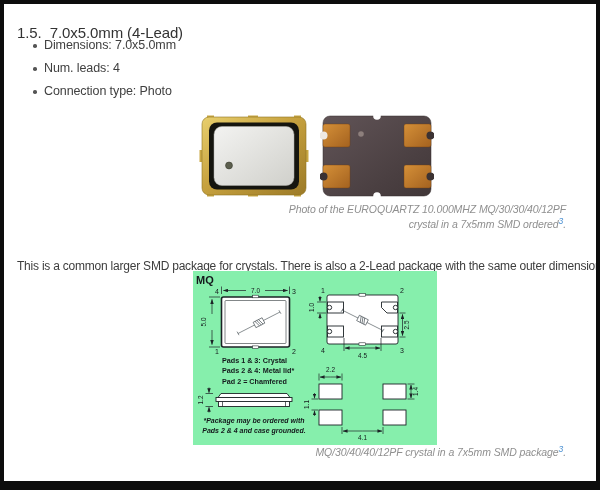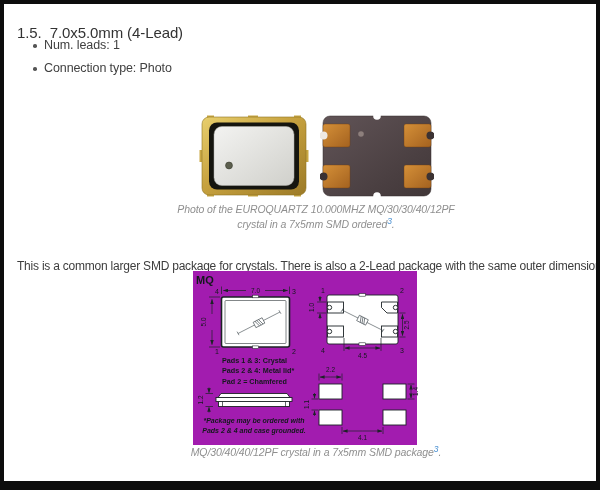--- a/index.html
+++ b/index.html
@@ -8,26 +8,26 @@
   .frame{position:absolute;inset:0;border:4px solid #0d0d0d;border-bottom-width:9px;
          pointer-events:none;z-index:50;}
   .heading{position:absolute;left:17px;top:12px;font-size:15px;font-weight:normal;
            color:#333;white-space:pre;letter-spacing:-0.1px;}
   ul.bullets{position:absolute;left:33px;top:38px;margin:0;padding:0;list-style:none;}
   ul.bullets li{position:relative;padding-left:11px;margin-bottom:9px;font-size:12.5px;
                 color:#404040;letter-spacing:-0.1px;}
   ul.bullets li::before{content:"";position:absolute;left:0;top:6px;width:3.5px;height:3.5px;
                 border-radius:50%;background:#555;}
   .photos{position:absolute;left:198px;top:114px;display:flex;gap:10px;}
-  .caption{position:absolute;left:66px;width:500px;text-align:center;font-style:italic;
+  .caption{position:absolute;left:66px;width:500px;text-align:right;font-style:italic;
            font-size:10.5px;color:#8f8f8f;line-height:15px;letter-spacing:-0.1px;}
   .caption .ref{color:#4a90d2;font-size:8.5px;vertical-align:super;line-height:0;cursor:pointer;}
   .para{position:absolute;left:17px;top:247px;width:578px;font-size:12px;color:#3d3d3d;
         white-space:nowrap;letter-spacing:-0.22px;}
-  .diagram{position:absolute;left:193px;top:271px;width:224px;height:174px;background:#a21caf;}
+  .diagram{position:absolute;left:193px;top:271px;width:244px;height:174px;background:#86efac;}
   
   .ln{stroke:#1c2326;stroke-width:0.7;fill:none;}
   .shape{fill:#ffffff;stroke:#1c2326;stroke-width:0.9;}
   .thick{stroke-width:1.6;}
   .thin{stroke-width:0.55;}
   .xl{stroke:#3a4449;stroke-width:0.6;fill:none;}
   .xr{fill:#ffffff;stroke:#3a4449;stroke-width:0.6;}
   text{font-family:"Liberation Sans",sans-serif;fill:#14191c;}
   .t-dim{font-size:6.4px;}
   .t-num{font-size:7px;}
@@ -36,21 +36,22 @@
   .t-mq{font-size:11px;font-weight:bold;}
 </style>
 </head>
 <body>
 
 <div class="frame"></div>
 
 <h2 class="heading">1.5.  7.0x5.0mm (4-Lead)</h2>
 
 <ul class="bullets">
-  <li>Num. leads: 1</li>
+  <li>Dimensions: 7.0x5.0mm</li>
+  <li>Num. leads: 4</li>
   <li>Connection type: Photo</li>
 </ul>
 
 <div class="photos">
 
   <svg width="112" height="84" viewBox="0 0 112 84">
     <defs>
       <linearGradient id="gGold" x1="0" y1="0" x2="1" y2="1">
         <stop offset="0" stop-color="#e8cf6d"></stop>
           <stop offset="0.45" stop-color="#c7a23f"></stop>

